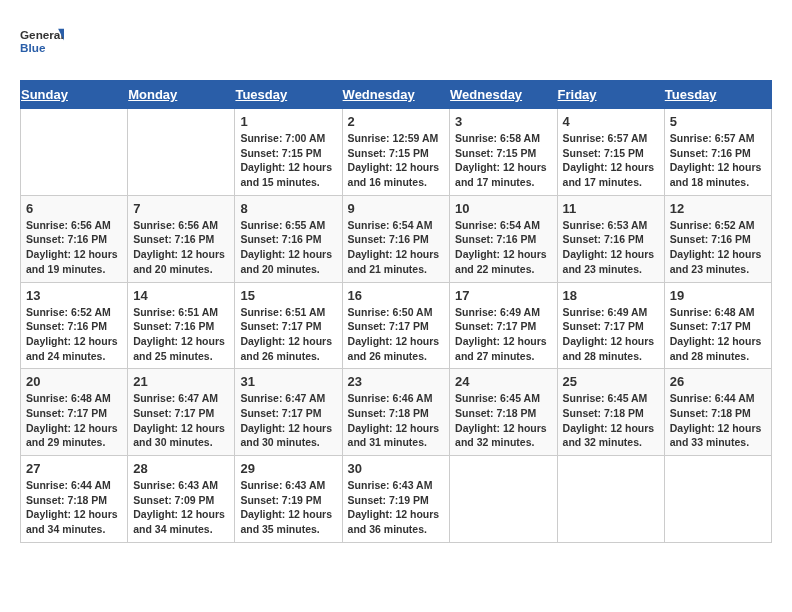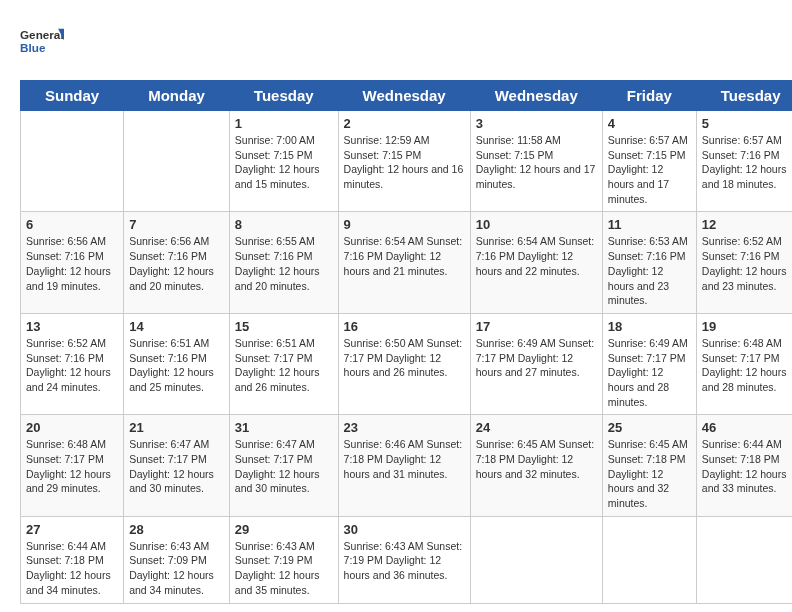--- a/index.html
+++ b/index.html
@@ -33,25 +33,26 @@
       color: #333;
     }
     .calendar {
       width: 100%;
       border-collapse: collapse;
       border: 1px solid #ccc;
     }
     .calendar th {
       background-color: #2a5ea8;
       color: #fff;
-      font-size: 15px;
+      font-size: 13px;
       font-weight: bold;
-      padding: 6px 24px;
+      padding: 6px 0;
       text-align: left;
       border: 1px solid #2a5ea8;
+      text-decoration: underline;
     }
     .calendar td {
       vertical-align: top;
       border: 1px solid #ccc;
       padding: 5px 5px;
       width: 108px;
       min-height: 80px;
       font-size: 11px;
       color: #333;
       background: #fff;
@@ -62,20 +63,21 @@
     .day-number {
       font-weight: bold;
       font-size: 13px;
       display: block;
       margin-bottom: 2px;
     }
     .day-info {
       font-size: 10.5px;
       color: #333;
       line-height: 1.4;
+      font-weight: bold;
     }
     .empty-cell {
       background: #fff !important;
     }
   </style>
 </head>
 <body>
 
 <div class="header">
   <div class="logo">
@@ -114,21 +116,21 @@
 Daylight: 12 hours and 15 minutes.</div>
         </td>
         <td>
           <span class="day-number">2</span>
           <div class="day-info">Sunrise: 12:59 AM
 Sunset: 7:15 PM
 Daylight: 12 hours and 16 minutes.</div>
         </td>
         <td>
           <span class="day-number">3</span>
-          <div class="day-info">Sunrise: 11:58 AM
+          <div class="day-info">Sunrise: 6:58 AM
 Sunset: 7:15 PM
 Daylight: 12 hours and 17 minutes.</div>
         </td>
         <td>
           <span class="day-number">4</span>
           <div class="day-info">Sunrise: 6:57 AM
 Sunset: 7:15 PM
 Daylight: 12 hours and 17 minutes.</div>
         </td>
         <td>
@@ -257,21 +259,21 @@
 Sunset: 7:18 PM
 Daylight: 12 hours and 32 minutes.</div>
         </td>
         <td>
           <span class="day-number">25</span>
           <div class="day-info">Sunrise: 6:45 AM
 Sunset: 7:18 PM
 Daylight: 12 hours and 32 minutes.</div>
         </td>
         <td>
-          <span class="day-number">46</span>
+          <span class="day-number">26</span>
           <div class="day-info">Sunrise: 6:44 AM
 Sunset: 7:18 PM
 Daylight: 12 hours and 33 minutes.</div>
         </td>
       </tr>
       <tr>
         <td>
           <span class="day-number">27</span>
           <div class="day-info">Sunrise: 6:44 AM
 Sunset: 7:18 PM

